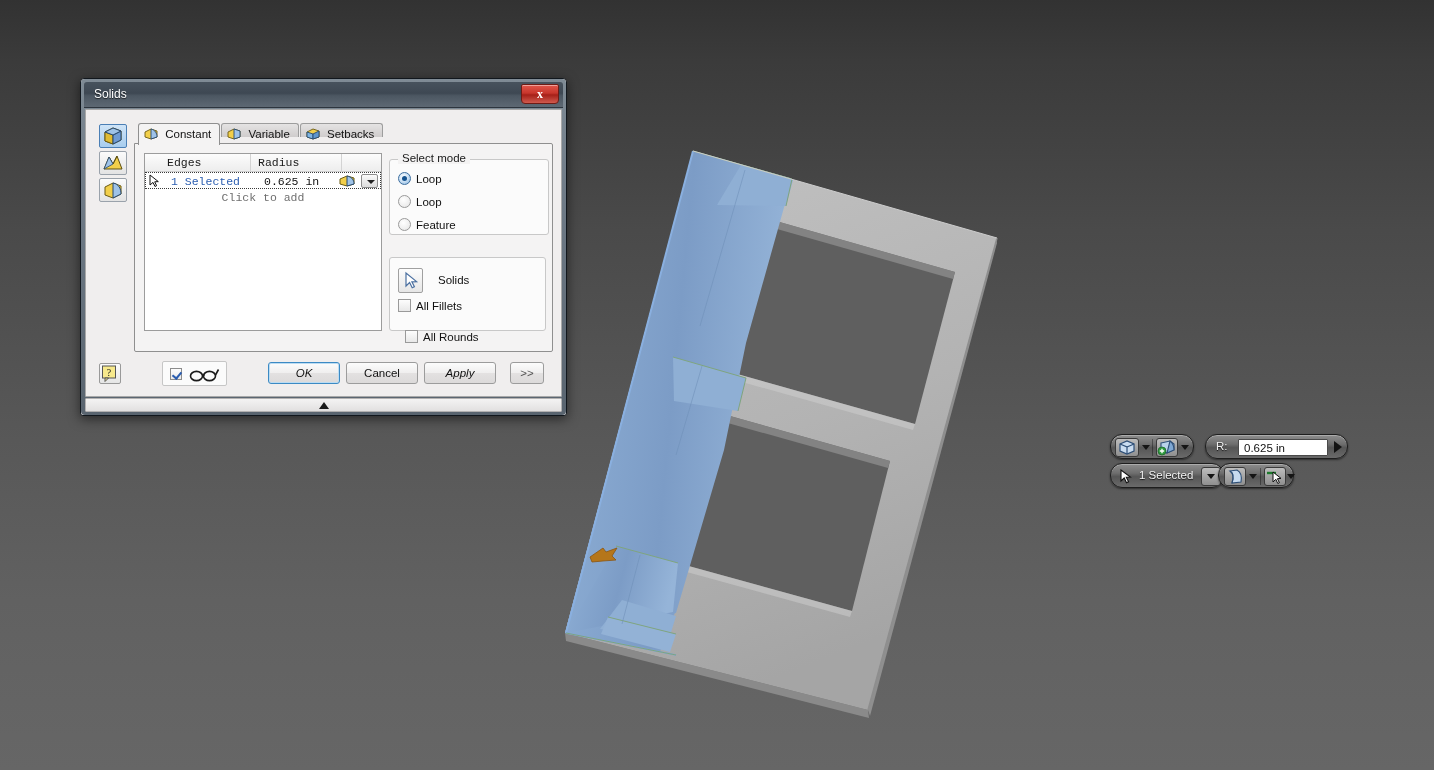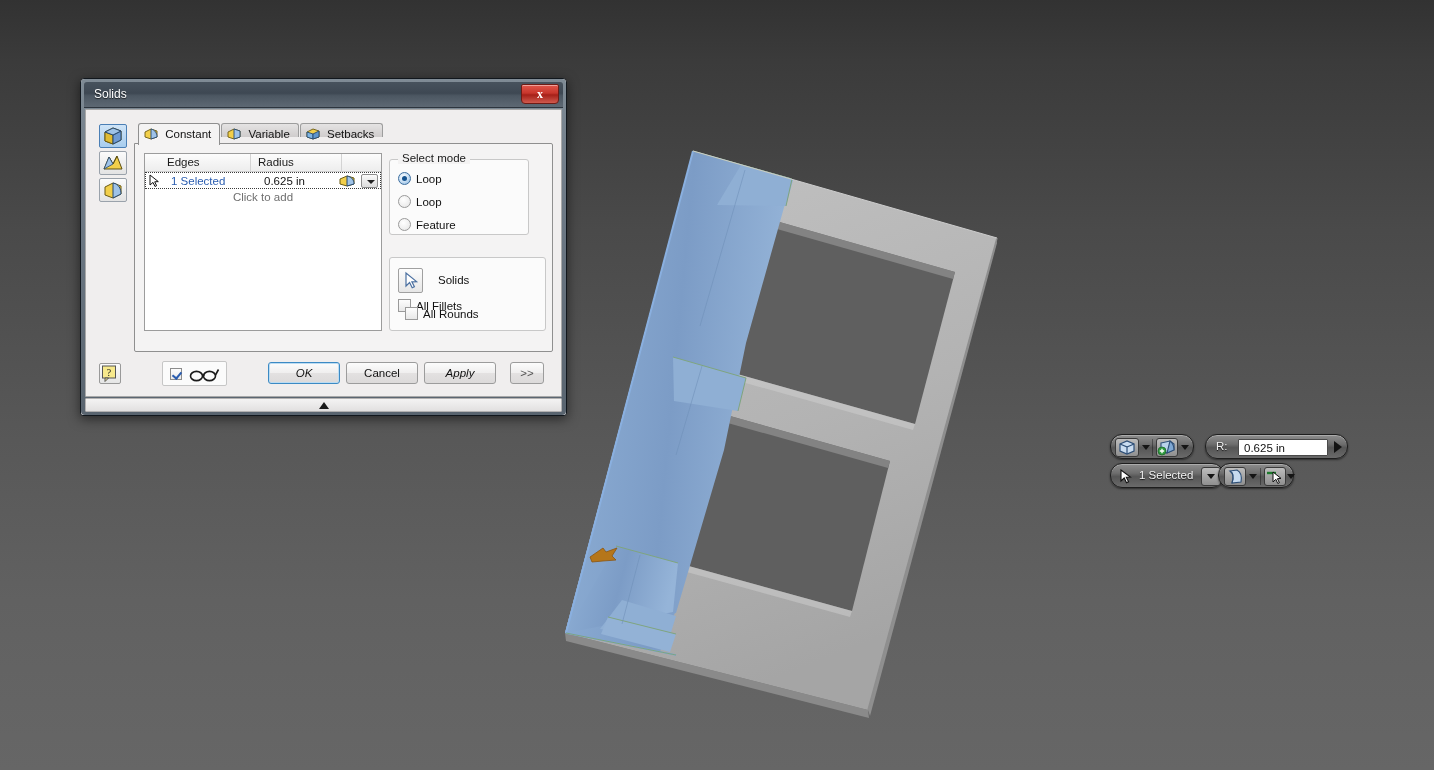--- a/index.html
+++ b/index.html
@@ -140,20 +140,21 @@
     border: 1px solid #8f8f8f;
     border-radius: 0 2px 2px 2px;
   }
 
   
   .edge-table {
     position: absolute; left: 9px; top: 9px;
     width: 238px; height: 178px;
     background: #ffffff;
     border: 1px solid #9c9c9c;
+    font-family: Liberation Mono, monospace;
   }
   .et-head {
     height: 18px;
     background: linear-gradient(to bottom,#fcfcfc,#ededed);
     border-bottom: 1px solid #cfcfcf;
     position: relative;
   }
   .et-head .th {
     position: absolute; top: 2px;
     font-size: 11.5px; color: #1a1a1a;
@@ -204,21 +205,21 @@
     border: 1px solid #c8c8c8;
     border-radius: 3px;
     background: #fbfbfb;
   }
   .groupbox > .gb-title {
     position: absolute; left: 8px; top: -8px;
     background: #f4f3f3;
     padding: 0 4px;
     font-size: 11.5px; color: #1a1a1a;
   }
-  #gb-selectmode { left: 254px; top: 15px; width: 140px; height: 76px; }
+  #gb-selectmode { left: 254px; top: 15px; width: 160px; height: 76px; }
   #gb-solids     { left: 254px; top: 113px; width: 157px; height: 74px; }
 
   .radio-row { position: absolute; left: 8px; font-size: 11.5px; color: #111; cursor: pointer; }
   .radio-row .rb {
     display: inline-block; width: 13px; height: 13px;
     border-radius: 50%;
     border: 1px solid #9a9a9a;
     background: radial-gradient(circle at 40% 35%, #ffffff 0%, #ececec 70%, #dcdcdc 100%);
     vertical-align: -2px; margin-right: 5px;
     position: relative;
@@ -558,21 +559,21 @@
         <div class="groupbox" id="gb-solids">
           <div class="solids-btn">
             <svg width="23" height="23" viewBox="0 0 23 23">
               <path d="M7 4 L7 17 L10.6 13.6 L13.2 18.8 L15.4 17.7 L12.9 12.8 L17.6 12.6 Z" fill="#ffffff" stroke="#4a6fa0" stroke-width="1.2"></path>
             </svg>
           </div>
           <div class="solids-label">Solids</div>
           <div class="check-row" style="top:41px;">
             <span class="cb"></span><span>All Fillets</span>
           </div>
-          <div class="check-row" style="top:49px;padding-left:7px;">
+          <div class="check-row" style="top:72px;padding-left:7px;">
             <span class="cb"></span><span>All Rounds</span>
           </div>
         </div>
 
       </div>
 
       <div class="bottombar">
         <div class="help-btn">
           <svg width="20" height="19" viewBox="0 0 20 19">
             <rect x="2.5" y="2" width="13" height="12" fill="#f7e98c" stroke="#555" stroke-width="1"></rect>

